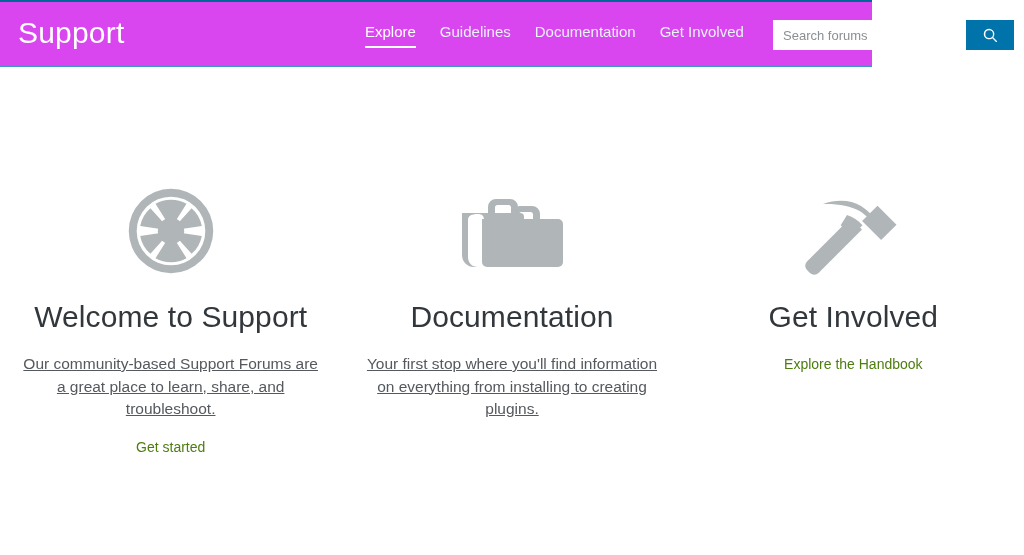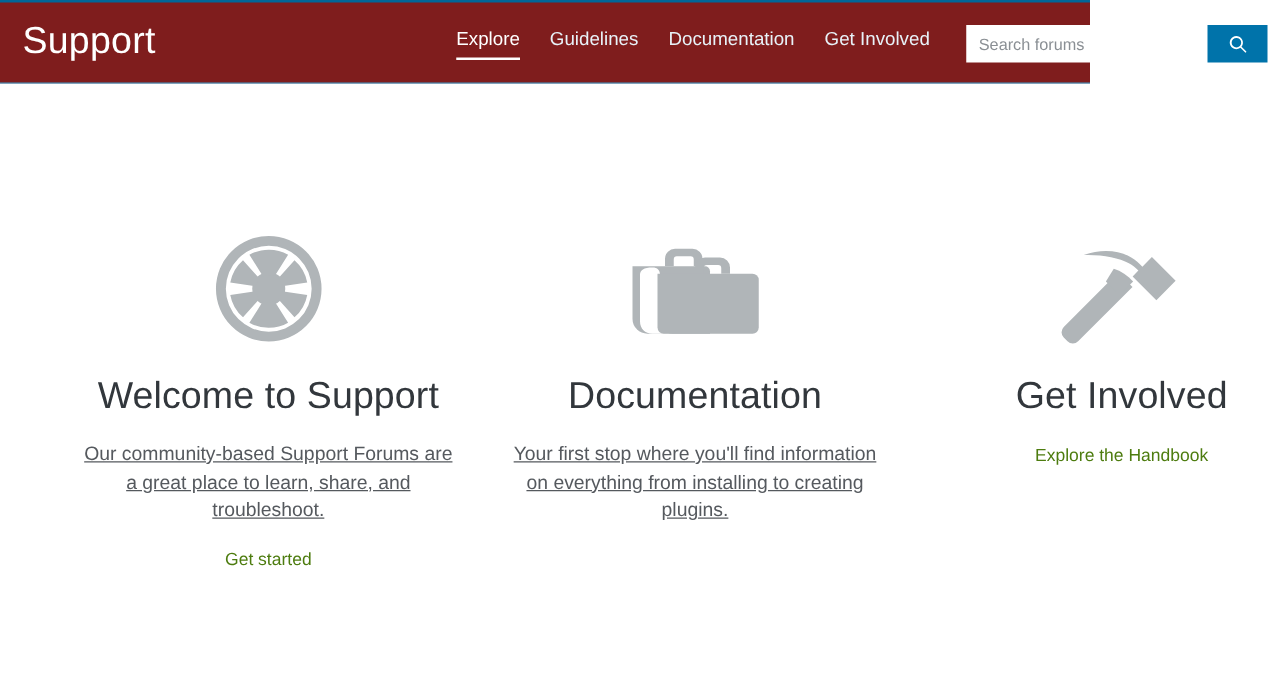--- a/index.html
+++ b/index.html
@@ -14,21 +14,21 @@
     font-family: "Liberation Sans", "DejaVu Sans", sans-serif;
     color: #51565c;
     overflow: hidden;
   }
 
   
   #site-header {
     position: relative;
     width: 872px;
     height: 67px;
-    background: #7f1d1d;
+    background: #d946ef;
     border-top: 2px solid #006799;
     border-bottom: 1px solid #3c97c4;
   }
   #header-inner {
     position: relative;
     height: 100%;
   }
   #site-title {
     position: absolute;
     left: 18px;
@@ -117,21 +117,20 @@
   #main {
     position: relative;
     width: 1024px;
     height: 488px;
     background: #ffffff;
   }
   #feature-columns {
     display: flex;
     width: 1024px;
     padding-top: 118px;
-    padding-left: 44px;
   }
   .feature-col {
     width: 341.33px;
     flex: 0 0 341.33px;
     text-align: center;
     padding: 0 20px;
   }
   .feature-icon {
     height: 92px;
     display: flex;

